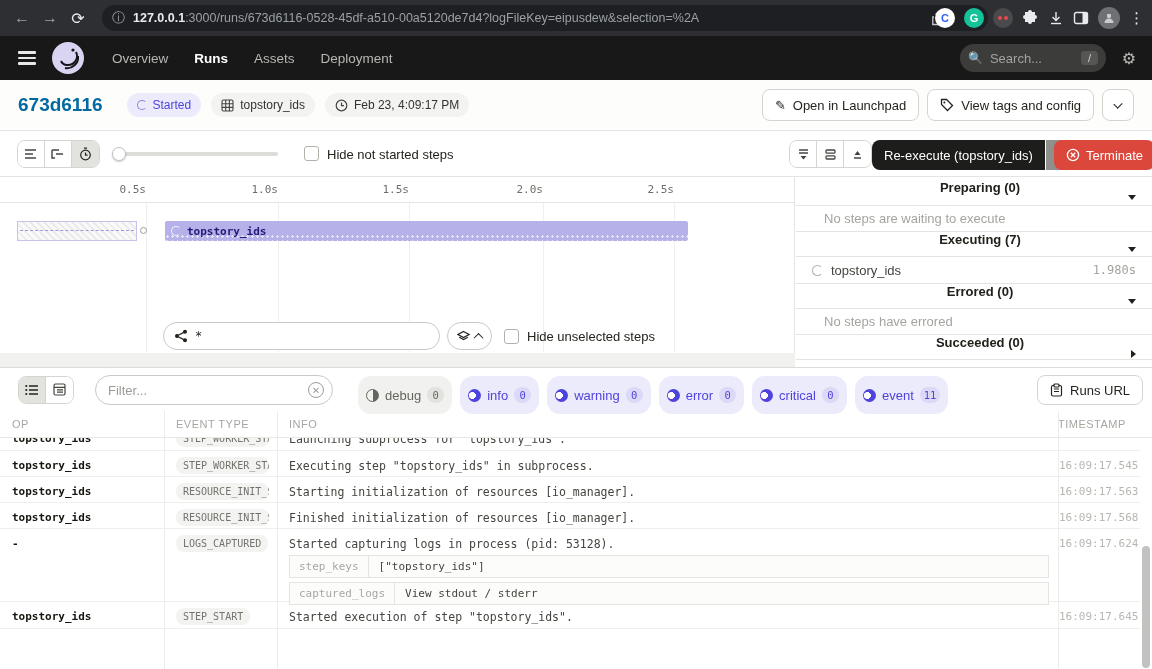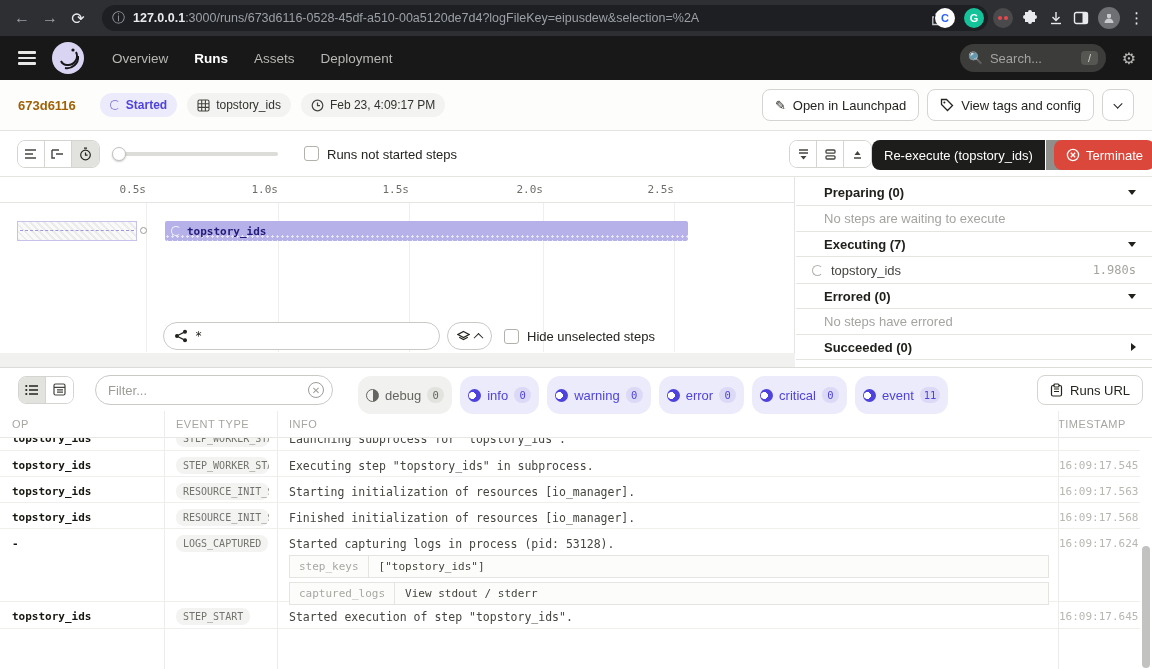--- a/index.html
+++ b/index.html
@@ -19,23 +19,23 @@
   
   .app-nav { position:absolute; top:36px; left:0; width:1152px; height:44px; background:#181818; display:flex; align-items:center; }
   .burger span { display:block; width:18px; height:2.5px; background:#e8e8e6; margin:3px 0; border-radius:1px; }
   .nav-link { color:#b7b7b3; font-size:13.5px; margin-right:26px; }
   .nav-link.active { color:#fff; font-weight:bold; }
   .search-pill { position:absolute; right:46px; top:8px; width:146px; height:28px; background:#3c3c3a; border-radius:15px; display:flex; align-items:center; padding:0 8px; color:#a3a39f; font-size:13px; }
   .slash-key { margin-left:auto; background:#565653; color:#cfcfcc; border-radius:4px; font-size:11px; padding:1px 7px; }
 
   
   .run-header { position:absolute; top:80px; left:0; width:1152px; height:51px; background:#fdfdfc; border-bottom:1px solid #e4e4e1; display:flex; align-items:center; padding:0 18px; }
-  .run-id { font-size:13px; font-weight:bold; color:#a16207; margin-right:24px; }
+  .run-id { font-size:19px; font-weight:bold; color:#0369a1; margin-right:24px; }
   .pill { height:24px; border-radius:12px; display:flex; align-items:center; padding:0 10px; font-size:12px; margin-right:10px; white-space:nowrap; }
-  .pill.status { background:#ecebfb; color:#4f43dd;font-weight:bold; }
+  .pill.status { background:#ecebfb; color:#4f43dd; }
   .pill.gray { background:#f3f3f1; color:#33332e; }
   .btn { height:32px; border:1px solid #d4d4d0; border-radius:8px; background:#fff; display:flex; align-items:center; padding:0 12px; font-size:13px; color:#24241f; gap:7px; }
 
   
   .run-toolbar { position:absolute; top:131px; left:0; width:1152px; height:46px; background:#fff; border-bottom:1px solid #e4e4e1; }
   .seg { display:flex; border:1px solid #d4d4d0; border-radius:8px; overflow:hidden; background:#fff; }
   .seg-btn { width:27px; height:26px; display:flex; align-items:center; justify-content:center; border-right:1px solid #d4d4d0; background:#fff; }
   .seg-btn:last-child { border-right:none; }
   .seg-btn.active { background:#e2e2df; }
   .slider-track { position:absolute; left:114px; top:21px; width:164px; height:4px; background:#dcdcd8; border-radius:2px; }
@@ -60,21 +60,21 @@
   .gantt-bar { position:absolute; left:165px; top:18px; width:523px; height:20px; background:#b6b1e8; border-radius:2px; display:flex; align-items:center; padding:0 6px; gap:6px; }
   .bar-dots { position:absolute; left:0; bottom:0; width:100%; height:7px; background-image:radial-gradient(circle, rgba(255,255,255,.65) 1px, transparent 1.3px); background-size:5px 5px; }
   .bar-label { font-family:"DejaVu Sans Mono",monospace; font-size:11px; font-weight:bold; color:#221c78; position:relative; }
   .spin { border-radius:50%; }
   .sel-input { position:absolute; left:163px; top:145px; width:277px; height:28px; border:1px solid #c9c9c5; border-radius:14px; display:flex; align-items:center; padding:0 10px; gap:7px; background:#fff; }
   .layers-btn { position:absolute; left:447px; top:145px; width:45px; height:28px; border:1px solid #c9c9c5; border-radius:14px; display:flex; align-items:center; justify-content:center; gap:5px; background:#fff; }
   .hscroll { position:absolute; left:0; bottom:0; width:795px; height:14px; background:#f1f1ef; }
 
   
   .side-panel { position:absolute; left:796px; top:0; width:356px; height:190px; background:#fff; }
-  .sp-header { height:26px; border-bottom:1px solid #e4e4e1; display:flex; align-items:center; padding:0 16px 0 28px; font-size:13px; font-weight:bold; color:#21211c; }
+  .sp-header { height:26px; border-bottom:1px solid #e4e4e1; display:flex; align-items:center; padding:0 16px 0 28px; font-size:13px; font-weight:bold; color:#21211c;flex-direction:column; }
   .sp-header.bt { border-top:1px solid #e4e4e1; }
   .sp-empty { height:25px; display:flex; align-items:center; padding:0 28px; font-size:13px; color:#a4a49f; }
   .sp-step { height:26px; display:flex; align-items:center; padding:0 16px; font-size:13px; color:#44443f; gap:8px; }
   .sp-chev { margin-left:auto; font-size:10px; color:#21211c; }
   .sp-time { margin-left:auto; font-family:"DejaVu Sans Mono",monospace; font-size:12px; color:#a4a49f; }
 
   
   .log-section { position:absolute; top:367px; left:0; width:1152px; height:302px; border-top:1px solid #dcdcd9; background:#fff; }
   .log-toolbar { position:absolute; top:0; left:0; width:100%; height:43px; display:flex; align-items:center; }
   .filter-input { position:absolute; left:95px; top:7px; width:238px; height:30px; border:1px solid #c9c9c5; border-radius:15px; padding:0 30px 0 12px; font-size:13px; color:#44443f; font-family:"Liberation Sans",sans-serif; outline:none; background:#fff; }
@@ -262,21 +262,21 @@
             <path d="M6.5 5.4 V8.2 H8.6"></path>
             <path d="M5 1.2 h3"></path>
           </g>
         </svg>
     </div>
   </div>
   <div class="slider-track">
       <div class="slider-handle"></div>
     </div>
   <div class="checkbox abs" style="left:304px;top:15px"></div>
-  <span class="lbl abs" style="left:327px;top:16px">Runs not started steps</span>
+  <span class="lbl abs" style="left:327px;top:16px">Hide not started steps</span>
 
   <div class="seg abs" style="left:789px;top:9px">
     <div class="seg-btn">
       <svg width="13" height="13" viewBox="0 0 13 13">
           <g stroke="#44443f" stroke-width="1.3" fill="none">
             <path d="M2 2 h9"></path>
             <path d="M2 5 h9"></path>
           </g>
           <path d="M3.5 8 h6 L6.5 11.5 Z" fill="#44443f"></path>
         </svg>

